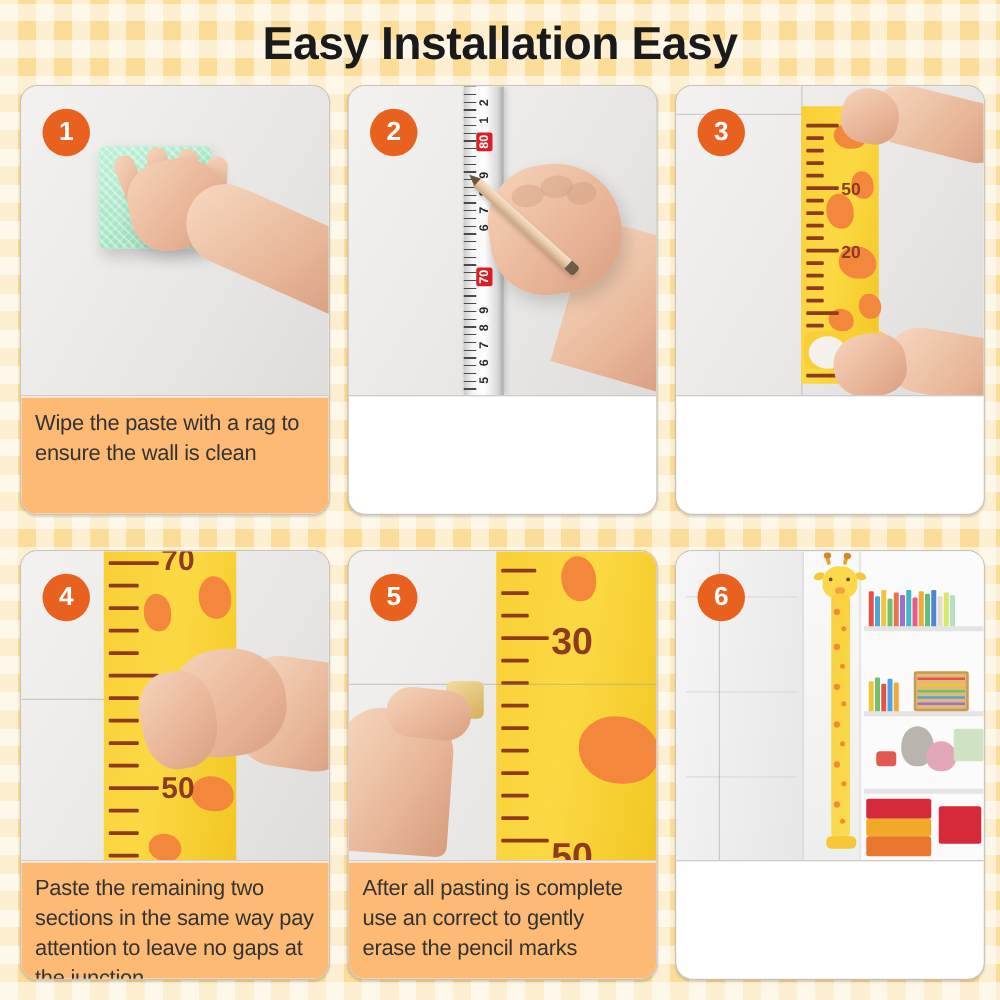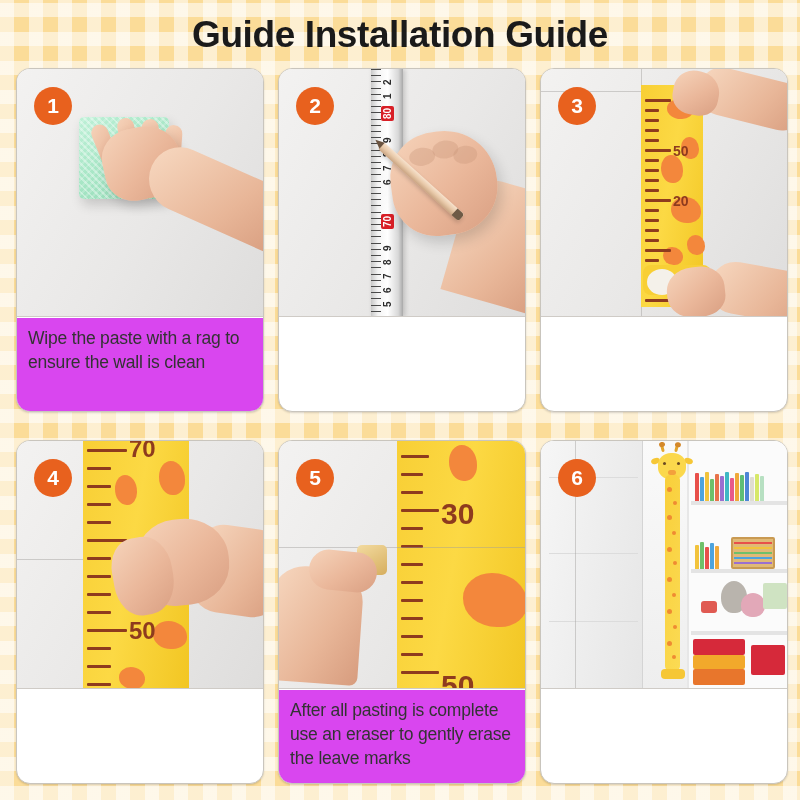--- a/index.html
+++ b/index.html
@@ -61,21 +61,21 @@
     width: 100%;
     height: 248px;
     overflow: hidden;
     background: #eceaea;
     border-bottom: 1px solid #cfcbc6;
   }
 
   .caption {
     position: absolute;
     left: 0; right: 0; top: 249px; bottom: 0;
-    background: #d946ef;
+    background: #fdba74;
     padding: 8px 11px 0 11px;
     font-size: 17.5px;
     line-height: 24px;
     color: #333333;
     font-weight: normal;
     letter-spacing: -0.2px;
   }
 
   .badge {
     position: absolute;
@@ -262,21 +262,21 @@
   }
   .g-ear { position: absolute; width: 9px; height: 6px; background: #f6c736; border-radius: 50%; }
   .g-horn { position: absolute; width: 3px; height: 7px; background: #e3a52c; border-radius: 2px; }
   .g-horn:after { content:""; position:absolute; top:-3px; left:-1.5px; width:6px; height:5px; background:#d4882a; border-radius:50%; }
   .g-dot { position: absolute; background: #ef8b32; border-radius: 50%; }
   .g-foot { position: absolute; background: #f6c736; border-radius: 4px; }
 </style>
 </head>
 <body>
 
-<div class="title">Guide Installation Guide</div>
+<div class="title">Easy Installation Easy</div>
 
 <div class="grid">
 
   <div class="card">
     <div class="photo">
       <div class="wall"></div>
 
       <div class="cloth"></div>
 
       <div class="c1-finger skin" style="left:92px;  top:52px;  transform:rotate(-22deg);"></div>
@@ -410,20 +410,21 @@
         <div class="rnum" style="left:46px; top:-6px; font-size:24px;">70</div>
         <div class="rnum" style="left:46px; top:176px; font-size:24px;">50</div>
       </div>
 
       <div class="skin" style="position:absolute; left:96px; top:96px; width:60px; height:78px; border-radius:40% 44% 46% 42%; transform:rotate(-10deg); z-index:30;"></div>
       <div class="skin" style="position:absolute; left:120px; top:78px; width:92px; height:86px; border-radius:44% 48% 46% 40%; transform:rotate(-6deg); z-index:29;"></div>
       <div class="skin2" style="position:absolute; left:176px; top:86px; width:90px; height:88px; border-radius:28px; transform:rotate(8deg); z-index:28;"></div>
 
       <div class="badge">4</div>
     </div>
+    <div class="caption">Paste the remaining two sections in the same way pay attention to leave no gaps at the junction</div>
   </div>
 
   <div class="card">
     <div class="photo">
       <div class="wall"></div>
       <div class="seam" style="left:0; top:106px; width:120px; height:1px;"></div>
 
       <div class="ruler" style="left:118px; top:0; width:130px; height:248px;">
         <div class="spot" style="left:52px; top:4px; width:28px; height:36px;"></div>
         <div class="spot" style="left:66px; top:132px; width:64px; height:54px;"></div>
@@ -446,21 +447,21 @@
         <div class="rnum" style="left:44px; top:228px; font-size:30px;">50</div>
         <div class="seam" style="left:0; top:106px; width:130px; height:1px;"></div>
       </div>
 
       <div style="position:absolute; left:78px; top:104px; width:30px; height:30px; background:linear-gradient(150deg,#f3dba0,#d6ae5e); border-radius:5px; z-index:30;"></div>
       <div class="skin" style="position:absolute; left:30px; top:110px; width:68px; height:40px; border-radius:22px; transform:rotate(6deg); z-index:31;"></div>
       <div class="skin2" style="position:absolute; left:-10px; top:126px; width:92px; height:116px; border-radius:34px 34px 8px 8px; transform:rotate(4deg); z-index:29;"></div>
 
       <div class="badge">5</div>
     </div>
-    <div class="caption">After all pasting is complete use an eraser to gently erase the leave marks</div>
+    <div class="caption">After all pasting is complete use an correct to gently erase the pencil marks</div>
   </div>
 
   <div class="card">
     <div class="photo">
       <div class="room-wall"></div>
 
       <div class="wardrobe">
         <div class="wardrobe-line" style="top:36px;"></div>
         <div class="wardrobe-line" style="top:112px;"></div>
         <div class="wardrobe-line" style="top:180px;"></div>

